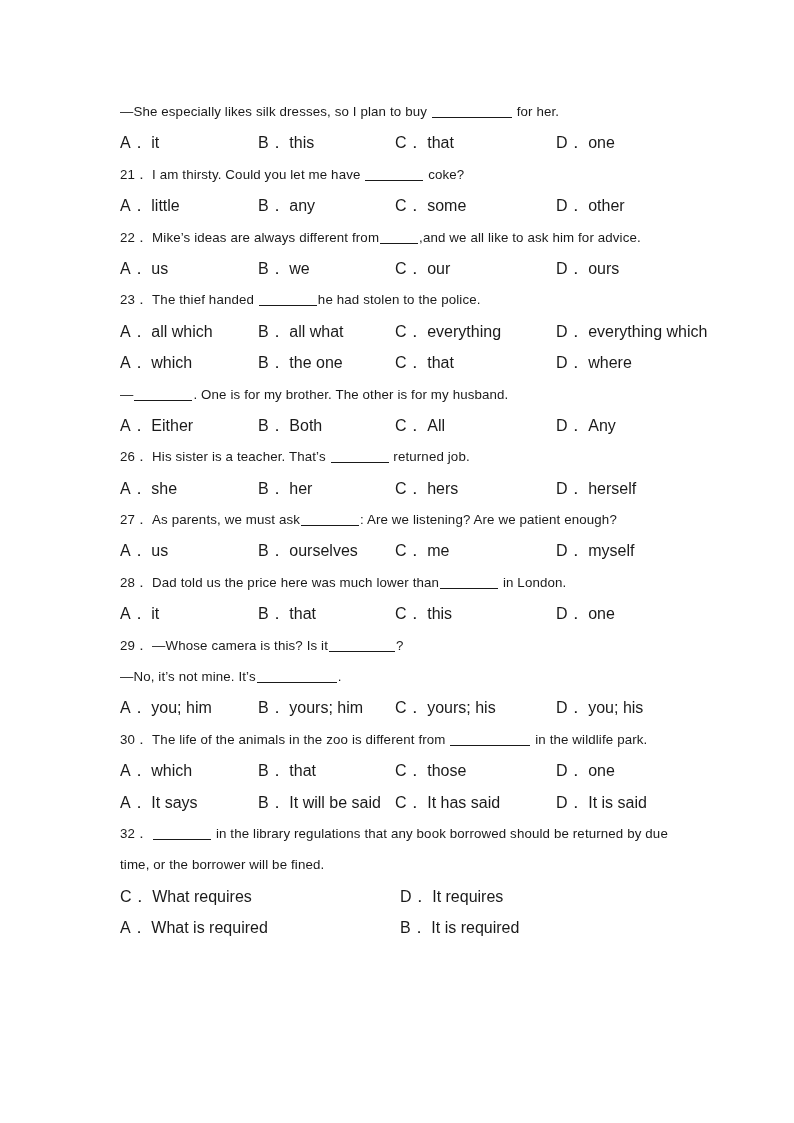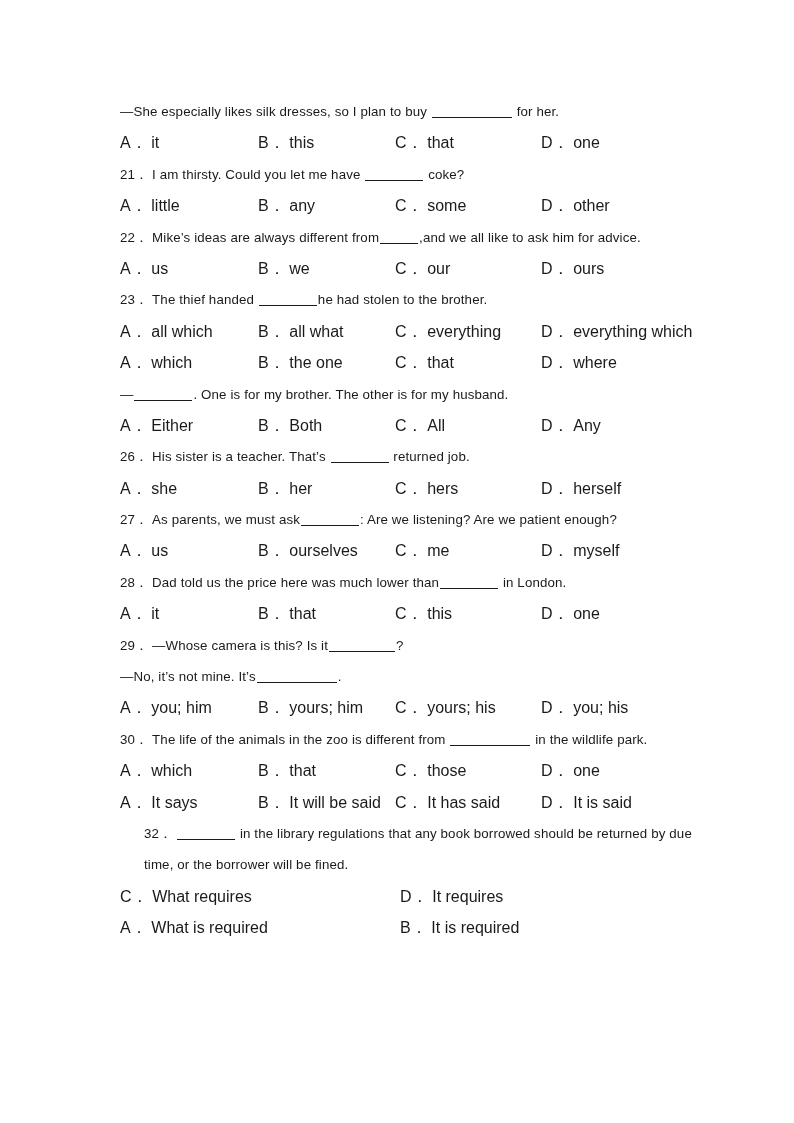--- a/index.html
+++ b/index.html
@@ -54,21 +54,21 @@
     position: absolute;
     top: 0;
     white-space: nowrap;
   }
   .opt .lbl {
     letter-spacing: 0.02em;
   }
   .col-a { left: 0px; }
   .col-b { left: 138px; }
   .col-c { left: 275px; }
-  .col-d { left: 421px; }
+  .col-d { left: 436px; }
   
   .col-2b { left: 280px; }
   
   .blank {
     display: inline-block;
     border-bottom: 1.1px solid #1a1a1a;
     vertical-align: -2px;
     height: 12px;
     margin: 0 1px;
   }
@@ -109,21 +109,21 @@
       <span class="qnum">22．</span><span class="sp"></span><span>Mike’s ideas are always different from</span><span class="blank b-xs"></span><span>,and we all like to ask him for advice.</span>
     </div>
     <div class="options">
       <span class="opt col-a"><span class="lbl">A．</span><span class="sp"></span><span>us</span></span>
       <span class="opt col-b"><span class="lbl">B．</span><span class="sp"></span><span>we</span></span>
       <span class="opt col-c"><span class="lbl">C．</span><span class="sp"></span><span>our</span></span>
       <span class="opt col-d"><span class="lbl">D．</span><span class="sp"></span><span>ours</span></span>
     </div>
 
     <div class="line stem">
-      <span class="qnum">23．</span><span class="sp"></span><span>The thief handed </span><span class="blank b-md"></span><span>he had stolen to the brother.</span>
+      <span class="qnum">23．</span><span class="sp"></span><span>The thief handed </span><span class="blank b-md"></span><span>he had stolen to the police.</span>
     </div>
     <div class="options">
       <span class="opt col-a"><span class="lbl">A．</span><span class="sp"></span><span>all which</span></span>
       <span class="opt col-b"><span class="lbl">B．</span><span class="sp"></span><span>all what</span></span>
       <span class="opt col-c"><span class="lbl">C．</span><span class="sp"></span><span>everything</span></span>
       <span class="opt col-d"><span class="lbl">D．</span><span class="sp"></span><span>everything which</span></span>
     </div>
 
     <div class="options">
       <span class="opt col-a"><span class="lbl">A．</span><span class="sp"></span><span>which</span></span>
@@ -195,21 +195,21 @@
       <span class="opt col-d"><span class="lbl">D．</span><span class="sp"></span><span>one</span></span>
     </div>
 
     <div class="options">
       <span class="opt col-a"><span class="lbl">A．</span><span class="sp"></span><span>It says</span></span>
       <span class="opt col-b"><span class="lbl">B．</span><span class="sp"></span><span>It will be said</span></span>
       <span class="opt col-c"><span class="lbl">C．</span><span class="sp"></span><span>It has said</span></span>
       <span class="opt col-d"><span class="lbl">D．</span><span class="sp"></span><span>It is said</span></span>
     </div>
 
-    <div class="line wrap stem" style="height:auto; white-space:normal; width:578px;margin-left:24px;">
+    <div class="line wrap stem" style="height:auto; white-space:normal; width:578px;">
       <span class="qnum">32．</span><span class="sp"></span><span class="blank b-md"></span><span> in the library regulations that any book borrowed should be returned by due time, or the borrower will be fined.</span>
     </div>
     <div class="options">
       <span class="opt col-a"><span class="lbl">C．</span><span class="sp"></span><span>What requires</span></span>
       <span class="opt col-2b"><span class="lbl">D．</span><span class="sp"></span><span>It requires</span></span>
     </div>
     <div class="options">
       <span class="opt col-a"><span class="lbl">A．</span><span class="sp"></span><span>What is required</span></span>
       <span class="opt col-2b"><span class="lbl">B．</span><span class="sp"></span><span>It is required</span></span>
     </div>

